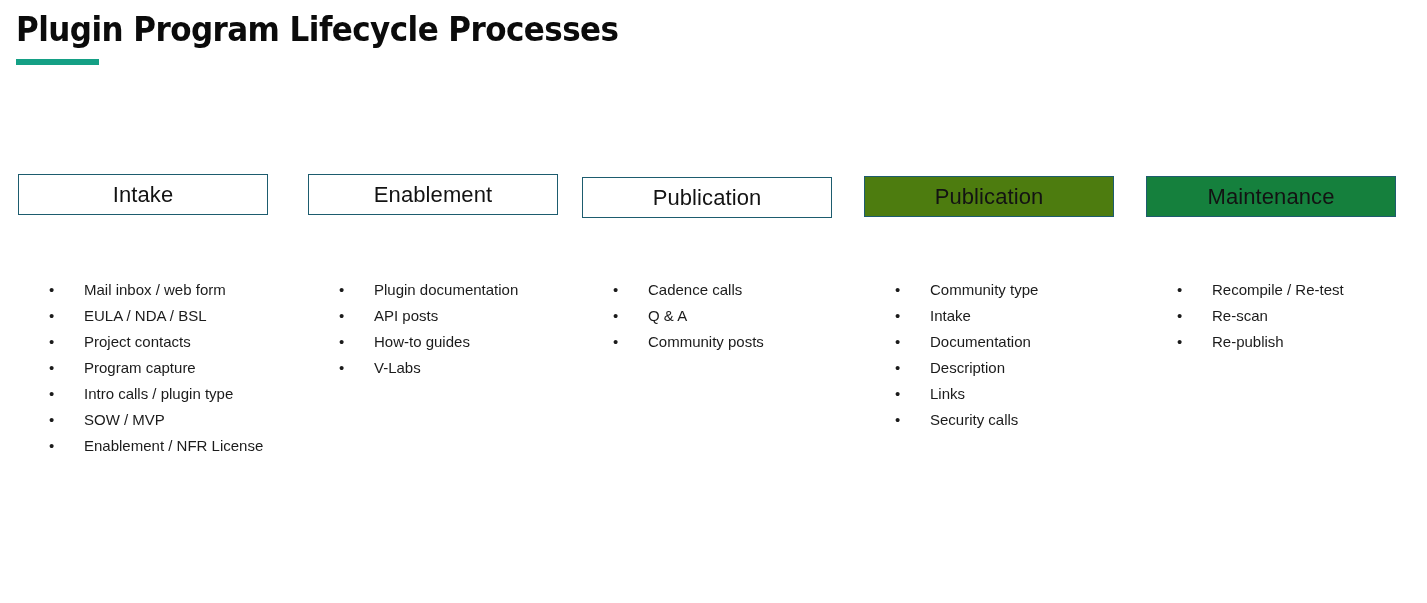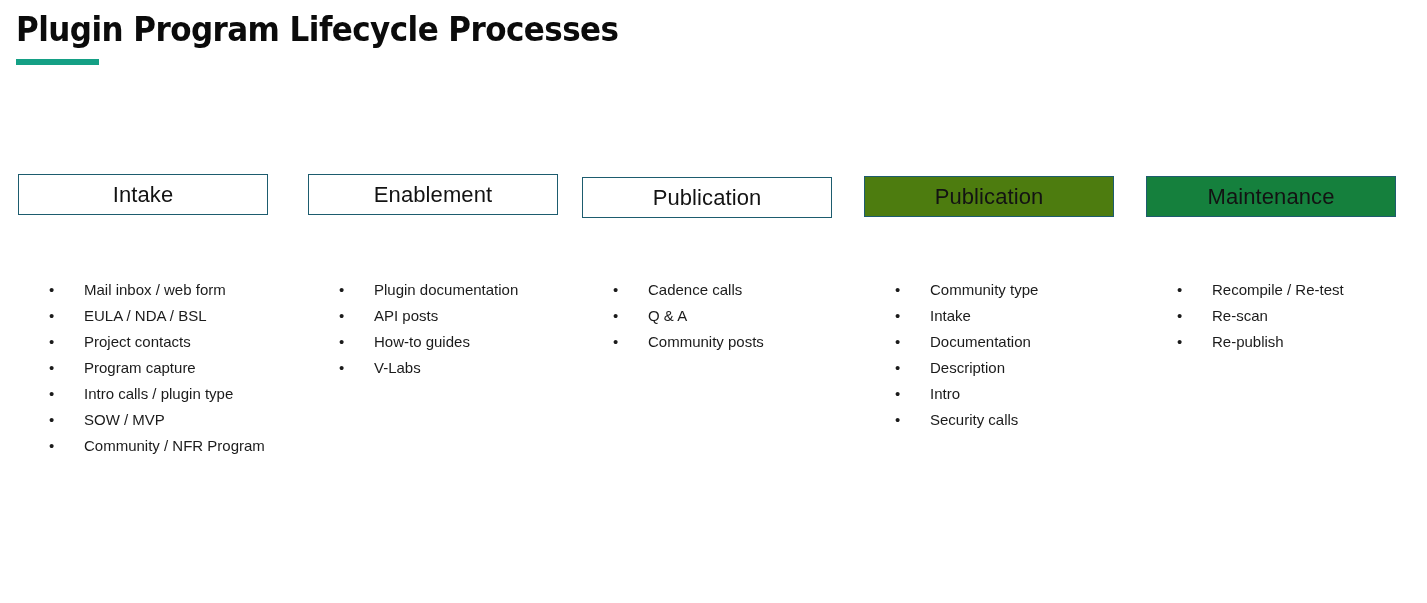--- a/index.html
+++ b/index.html
@@ -135,21 +135,21 @@
     <div class="phase-header col-0 hdr-0" style="border-color: rgb(29, 92, 110); background: rgb(255, 255, 255);">
       <span class="phase-header-label">Intake</span>
     </div>
     <ul class="phase-list col-0 lst-0">
       <li class="phase-item"><span class="phase-bullet">•</span><span>Mail inbox / web form</span></li>
       <li class="phase-item"><span class="phase-bullet">•</span><span>EULA / NDA / BSL</span></li>
       <li class="phase-item"><span class="phase-bullet">•</span><span>Project contacts</span></li>
       <li class="phase-item"><span class="phase-bullet">•</span><span>Program capture</span></li>
       <li class="phase-item"><span class="phase-bullet">•</span><span>Intro calls / plugin type</span></li>
       <li class="phase-item"><span class="phase-bullet">•</span><span>SOW / MVP</span></li>
-      <li class="phase-item"><span class="phase-bullet">•</span><span>Community / NFR Program</span></li>
+      <li class="phase-item"><span class="phase-bullet">•</span><span>Enablement / NFR License</span></li>
     </ul>
     <div class="phase-header col-1 hdr-1" style="border-color: rgb(29, 92, 110); background: rgb(255, 255, 255);">
       <span class="phase-header-label">Enablement</span>
     </div>
     <ul class="phase-list col-1 lst-1">
       <li class="phase-item"><span class="phase-bullet">•</span><span>Plugin documentation</span></li>
       <li class="phase-item"><span class="phase-bullet">•</span><span>API posts</span></li>
       <li class="phase-item"><span class="phase-bullet">•</span><span>How-to guides</span></li>
       <li class="phase-item"><span class="phase-bullet">•</span><span>V-Labs</span></li>
     </ul>
@@ -162,21 +162,21 @@
       <li class="phase-item"><span class="phase-bullet">•</span><span>Community posts</span></li>
     </ul>
     <div class="phase-header col-3 hdr-3" style="border-color: rgb(29, 92, 110); background: #4d7c0f;">
       <span class="phase-header-label">Publication</span>
     </div>
     <ul class="phase-list col-3 lst-3">
       <li class="phase-item"><span class="phase-bullet">•</span><span>Community type</span></li>
       <li class="phase-item"><span class="phase-bullet">•</span><span>Intake</span></li>
       <li class="phase-item"><span class="phase-bullet">•</span><span>Documentation</span></li>
       <li class="phase-item"><span class="phase-bullet">•</span><span>Description</span></li>
-      <li class="phase-item"><span class="phase-bullet">•</span><span>Intro</span></li>
+      <li class="phase-item"><span class="phase-bullet">•</span><span>Links</span></li>
       <li class="phase-item"><span class="phase-bullet">•</span><span>Security calls</span></li>
     </ul>
     <div class="phase-header col-4 hdr-4" style="border-color: rgb(29, 92, 110); background: #15803d;">
       <span class="phase-header-label">Maintenance</span>
     </div>
     <ul class="phase-list col-4 lst-4">
       <li class="phase-item"><span class="phase-bullet">•</span><span>Recompile / Re-test</span></li>
       <li class="phase-item"><span class="phase-bullet">•</span><span>Re-scan</span></li>
       <li class="phase-item"><span class="phase-bullet">•</span><span>Re-publish</span></li>
     </ul>

